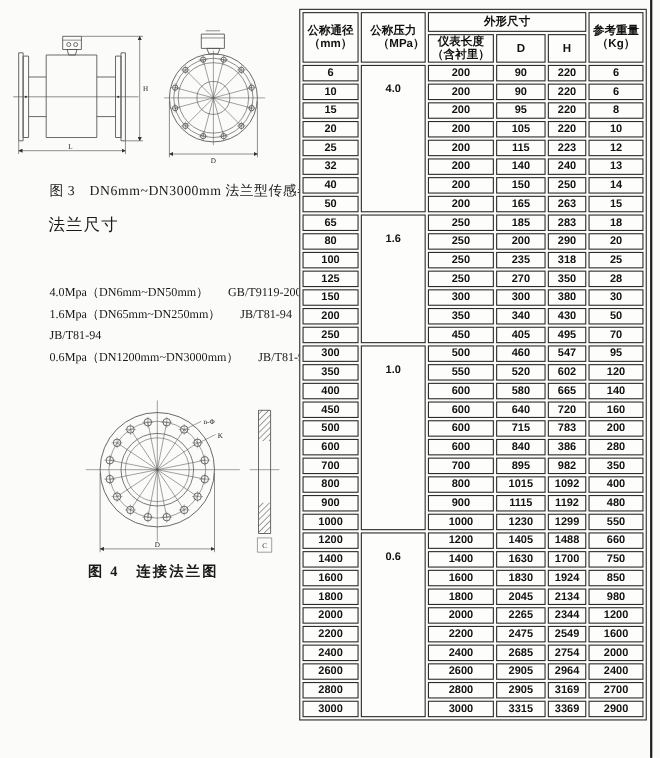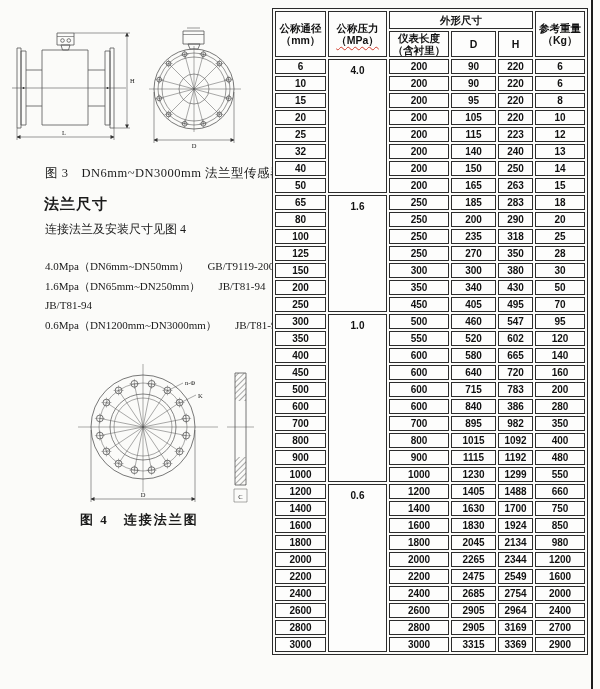--- a/index.html
+++ b/index.html
@@ -4,39 +4,39 @@
 <style>
   html,body{margin:0;padding:0;}
   body{width:600px;height:689px;background:#fbfbf9;font-family:"Liberation Serif",serif;color:#1a1a1a;}
   .page{position:relative;width:600px;height:689px;overflow:hidden;background:#fbfbf9;}
   .page-rule{position:absolute;left:591px;top:0;width:2px;height:689px;background:#1c1c1c;}
 
   
   .fig3-svg{position:absolute;left:4px;top:22px;}
   .fig4-svg{position:absolute;left:70px;top:360px;}
   .caption3{position:absolute;left:45px;top:165px;font-size:12.5px;letter-spacing:0.5px;white-space:nowrap;}
-  .flange-heading{position:absolute;left:44px;top:195px;font-size:15px;font-weight:bold;letter-spacing:1px;}
+  .flange-heading{position:absolute;left:44px;top:195px;font-size:15px;font-weight:normal;letter-spacing:1px;}
   .note1{position:absolute;left:45px;top:221px;font-size:12px;white-space:nowrap;}
   .note2{position:absolute;left:45px;top:240px;font-size:12px;white-space:nowrap;}
   .stds{position:absolute;left:45px;top:257px;font-size:11px;}
   .std-row{display:flex;gap:18px;height:19.5px;line-height:19.5px;white-space:nowrap;align-items:flex-end;}
   .caption4{position:absolute;left:80px;top:511px;font-size:13px;font-weight:bold;letter-spacing:2px;}
 
   
   table.spec{position:absolute;left:272px;top:8px;width:312px;table-layout:fixed;
     border-collapse:separate;border-spacing:2px;background:#fbfbf9;border:1px solid #2b2b2b;}
   .spec th,.spec td{border:1px solid #2b2b2b;background:#fdfdfc;text-align:center;vertical-align:middle;
     font-family:"Liberation Sans",sans-serif;font-weight:bold;color:#111;padding:0;overflow:hidden;}
   .spec thead th{font-size:10.5px;line-height:12px;margin-left:44px;}
   .spec thead tr.h1{height:18px;}
   .spec thead tr.h2{height:18px;}
   .spec td{height:13px;font-size:10px;line-height:13px;}
-  .spec .pn-cell{vertical-align:top;padding-top:4px;}
-  .wavy{text-decoration:underline;text-decoration-style:wavy;text-decoration-color:#d03a2a;
-    text-decoration-thickness:1px;text-underline-offset:2px;}
+  .spec .pn-cell{vertical-align:top;padding-top:15px;}
+  .wavy{text-decoration-style:wavy;text-decoration-color:#d03a2a;
+    text-decoration-thickness:1px;text-underline-offset:2px;text-align:right;}
 
   svg line,svg rect,svg circle,svg path,svg polygon{vector-effect:non-scaling-stroke;}
   .dimtext{font-family:"Liberation Serif",serif;font-size:6.5px;fill:#222;}
 </style>
 </head>
 <body>
 
 <div class="page">
 
   <svg class="fig3-svg" width="262" height="140" viewBox="0 0 262 140">
@@ -160,21 +160,20 @@
       </g>
     </g>
     <text class="dimtext" x="126" y="61">H</text>
     <text class="dimtext" x="60" y="113" text-anchor="middle">L</text>
     <text class="dimtext" x="190" y="126" text-anchor="middle">D</text>
   </svg>
 
   <div class="caption3">图 3　DN6mm~DN3000mm 法兰型传感器外形图</div>
 
   <div class="flange-heading">法兰尺寸</div>
-  <div class="note1">连接法兰及安装尺寸见图 4</div>
 
   <div class="stds">
     <div class="std-row">
       <span>4.0Mpa（DN6mm~DN50mm）</span>
       <span>GB/T9119-2000</span>
     </div>
     <div class="std-row">
       <span>1.6Mpa（DN65mm~DN250mm）</span>
       <span>JB/T81-94</span>
     </div>

